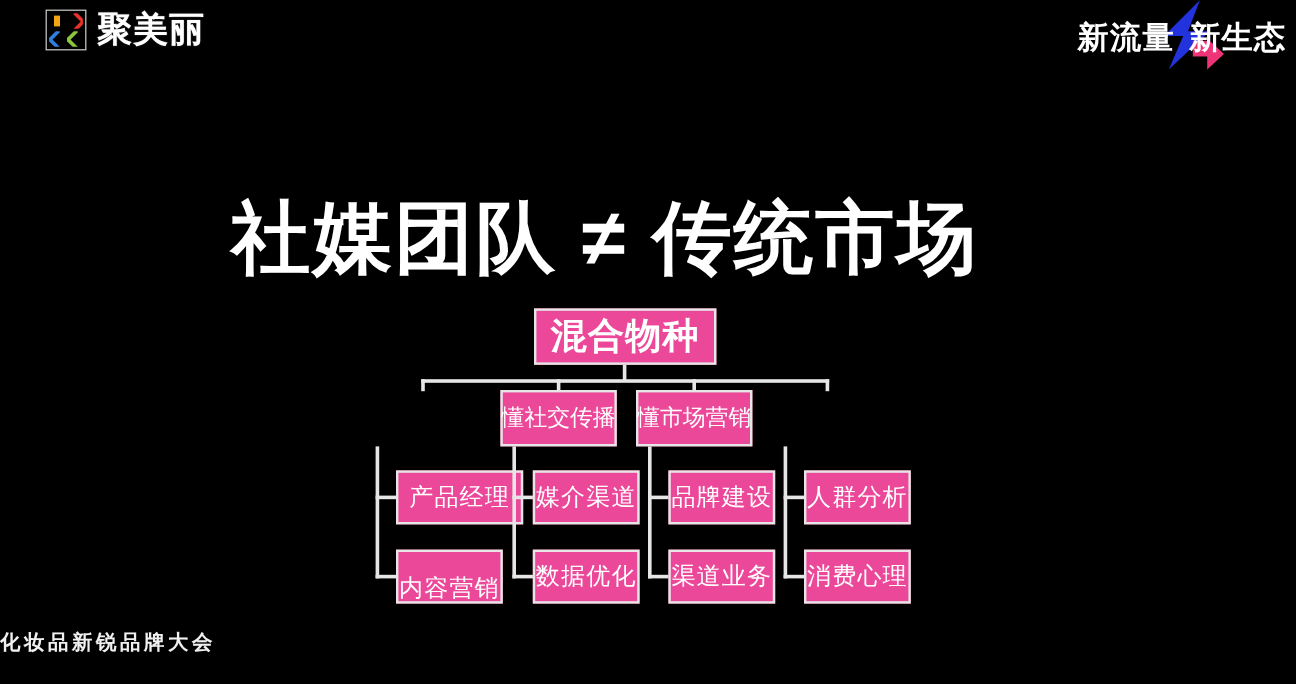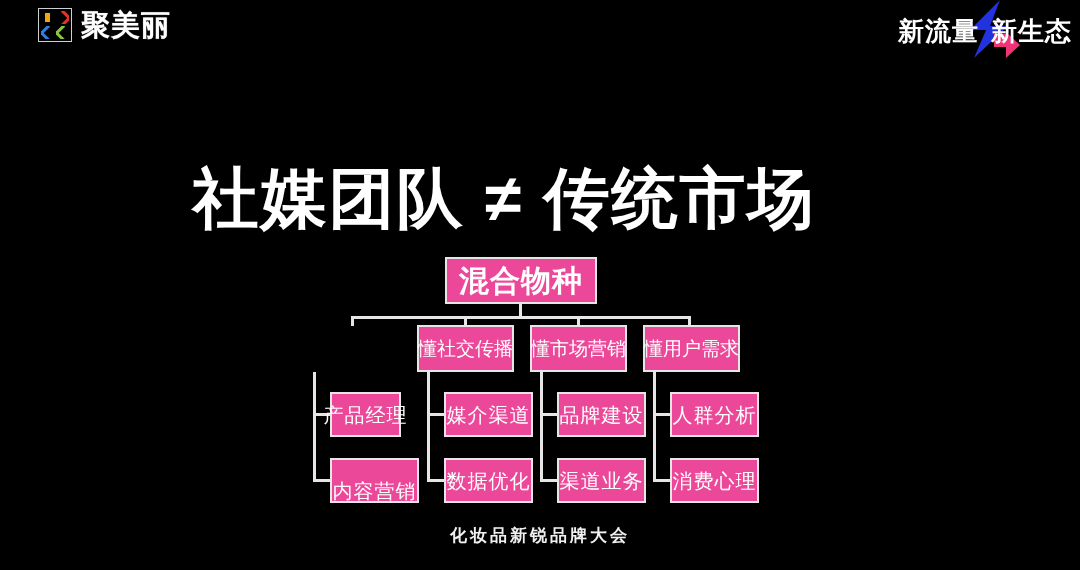--- a/index.html
+++ b/index.html
@@ -159,21 +159,21 @@
     position: absolute;
     background: #e6e6e6;
   }
 
   
   #footer-caption {
     position: absolute;
     left: 0;
     top: 524px;
     width: 1080px;
-    text-align: center;
+    text-align: left;
     font-size: 17px;
     font-weight: bold;
     letter-spacing: 3px;
     color: #f0f0f0;
     white-space: nowrap;
   }
 </style>
 </head>
 <body>
 
@@ -221,21 +221,21 @@
   <div class="connector" style="left:351px; top:316px; width:340px; height:3px;"></div>
 
   <div class="connector" style="left:351px; top:316px; width:3px; height:10px;"></div>
   <div class="connector" style="left:464px; top:316px; width:3px; height:10px;"></div>
   <div class="connector" style="left:577px; top:316px; width:3px; height:10px;"></div>
   <div class="connector" style="left:688px; top:316px; width:3px; height:10px;"></div>
 
   <div class="connector" style="left:313px; top:372px; width:3px; height:110px;"></div>
   <div class="connector" style="left:313px; top:413px; width:18px; height:3px;"></div>
   <div class="connector" style="left:313px; top:479px; width:18px; height:3px;"></div>
-  <div class="node node-l2" style="left:330px; top:392px; width:71px; height:45px;">
+  <div class="node node-l2" style="left:330px; top:392px; width:106px; height:45px;">
     <span>产品经理</span>
   </div>
   <div class="node node-l2" style="left:330px; top:458px; width:89px; height:45px;align-items:flex-end;">
     <span>内容营销</span>
   </div>
 
   <div class="node node-l1" style="left:417px; top:325px; width:97px; height:47px;">
     <span>懂社交传播</span>
   </div>
   <div class="connector" style="left:427px; top:372px; width:3px; height:110px;"></div>
@@ -254,23 +254,20 @@
   <div class="connector" style="left:540px; top:372px; width:3px; height:110px;"></div>
   <div class="connector" style="left:540px; top:413px; width:18px; height:3px;"></div>
   <div class="connector" style="left:540px; top:479px; width:18px; height:3px;"></div>
   <div class="node node-l2" style="left:557px; top:392px; width:89px; height:45px;">
     <span>品牌建设</span>
   </div>
   <div class="node node-l2" style="left:557px; top:458px; width:89px; height:45px;">
     <span>渠道业务</span>
   </div>
 
-  <div class="node node-l1" style="left:643px; top:325px; width:97px; height:47px;">
-    <span>懂用户需求</span>
-  </div>
   <div class="connector" style="left:653px; top:372px; width:3px; height:110px;"></div>
   <div class="connector" style="left:653px; top:413px; width:18px; height:3px;"></div>
   <div class="connector" style="left:653px; top:479px; width:18px; height:3px;"></div>
   <div class="node node-l2" style="left:670px; top:392px; width:89px; height:45px;">
     <span>人群分析</span>
   </div>
   <div class="node node-l2" style="left:670px; top:458px; width:89px; height:45px;">
     <span>消费心理</span>
   </div>
 

